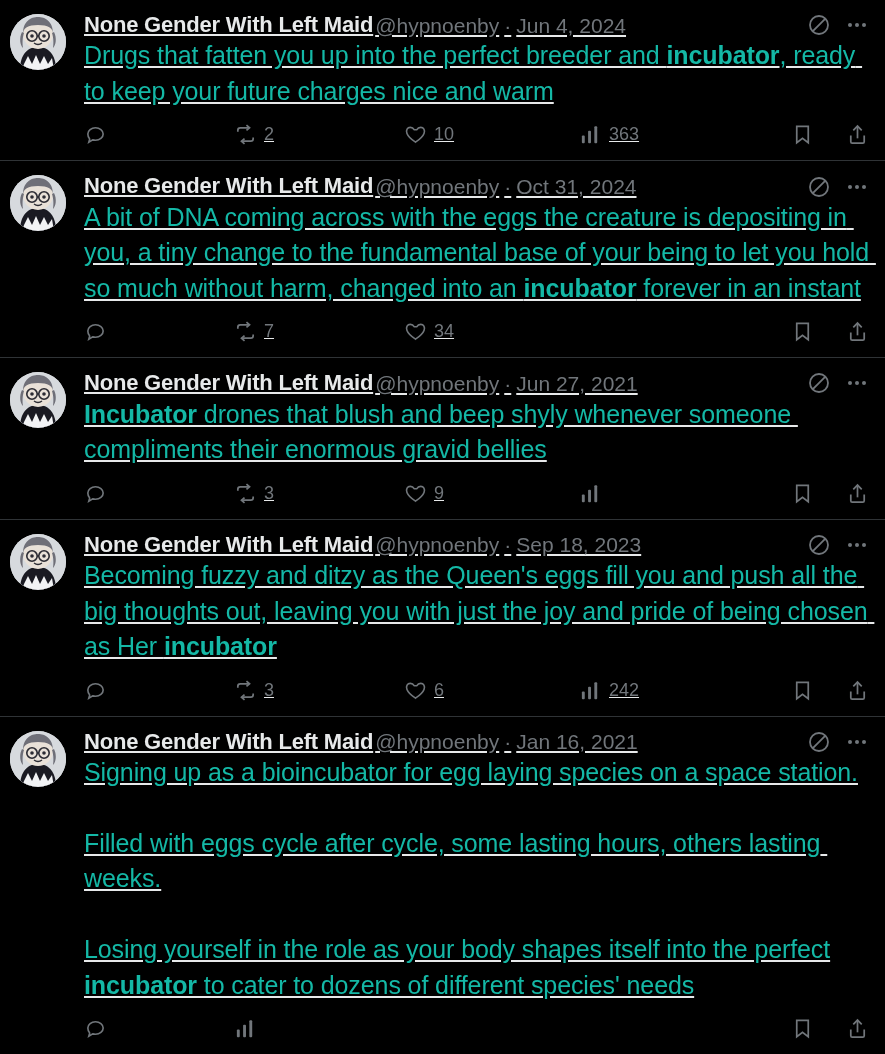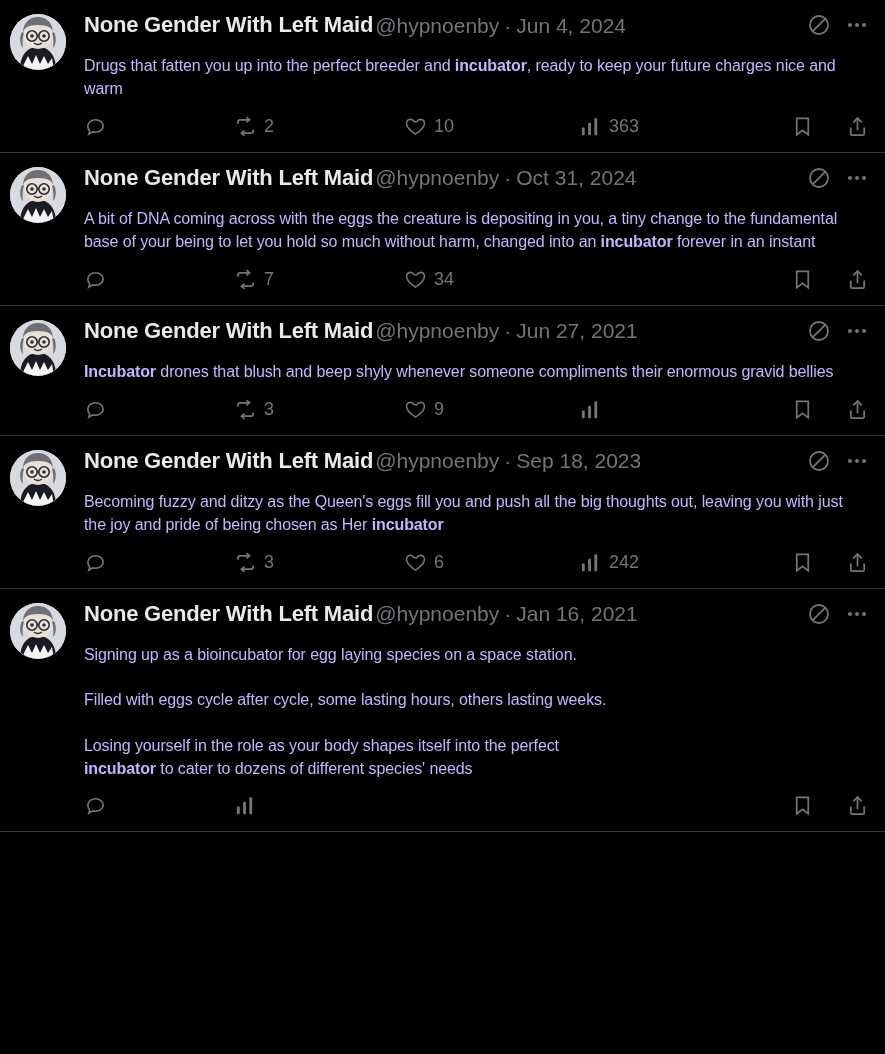--- a/index.html
+++ b/index.html
@@ -35,20 +35,21 @@
     overflow: hidden;
     background: #cfd3d6;
     position: relative;
     display: block;
   }
   .avatar svg { display: block; }
   .body-col {
     flex: 1 1 auto;
     min-width: 0;
     padding-left: 12px;
+    text-decoration: underline;
   }
   .head {
     display: flex;
     align-items: center;
     white-space: nowrap;
     line-height: 1.2;
   }
   .name {
     font-size: 22px;
     font-weight: bold;
@@ -70,24 +71,24 @@
     color: #71767b;
   }
   .icon-btn {
     display: inline-flex;
     align-items: center;
     justify-content: center;
     color: #71767b;
     cursor: pointer;
   }
   .text {
-    font-size: 16px;
+    font-size: 25px;
     line-height: 1.42;
-    color: #c4b5fd;
-    margin-top: 17px;
+    color: #14b8a6;
+    margin-top: 0;
     white-space: pre-wrap;
     word-wrap: break-word;
     letter-spacing: -0.1px;
   }
   .text b { font-weight: bold; }
   .actions {
     display: flex;
     align-items: center;
     margin-top: 14px;
     margin-bottom: 10px;

